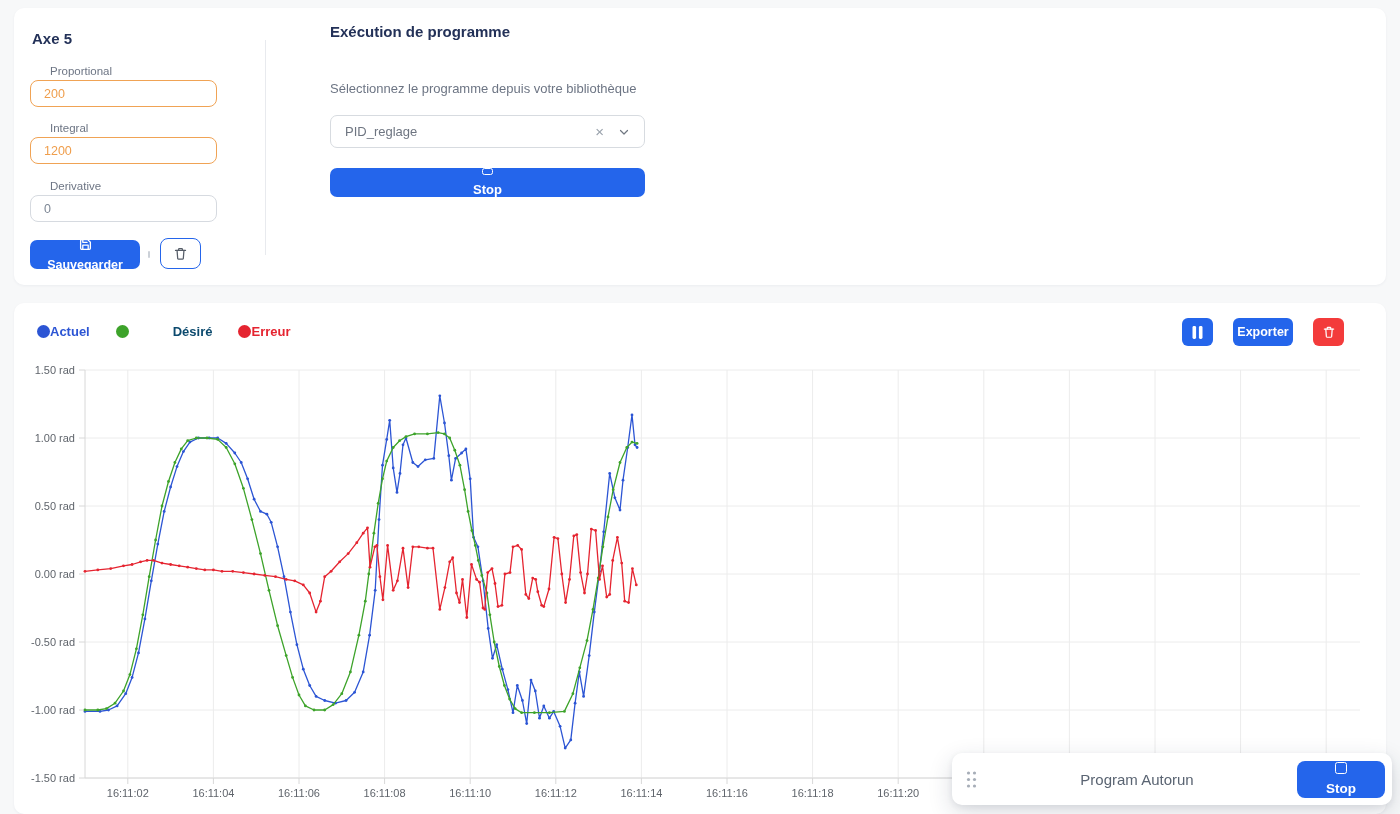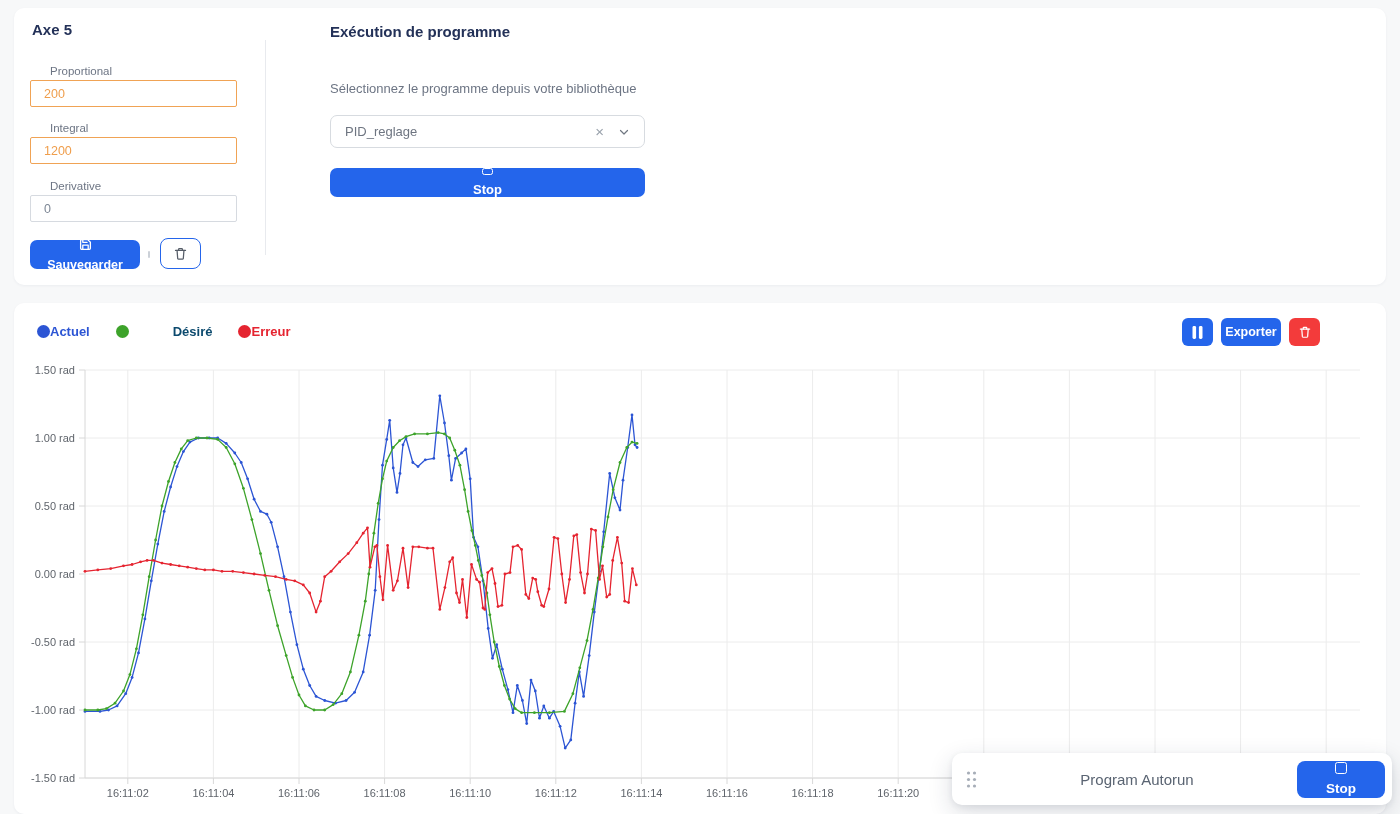--- a/index.html
+++ b/index.html
@@ -10,25 +10,25 @@
     font-family:"Liberation Sans", sans-serif;
     -webkit-font-smoothing:antialiased;
   }
   .card { position:absolute; background:#ffffff; border-radius:10px;
           box-shadow:0 1px 3px rgba(25,39,70,0.05); }
   #card-top   { left:14px; top:8px;   width:1372px; height:277px; }
   #card-chart { left:14px; top:303px; width:1372px; height:511px; }
 
   
   .panel-title { position:absolute; font-size:15px; font-weight:700; color:#233158; }
-  #axe-title   { left:18px; top:13px; }
+  #axe-title   { left:18px; top:22px; }
   #v-divider   { position:absolute; left:251px; top:32px; width:1px; height:215px; background:#e8eaee; }
   .field-label { position:absolute; left:16px; font-size:11.5px; color:#6d7584;margin-left:20px; }
-  .pid-input   { position:absolute; left:16px; width:207px; height:27px;
-                 border:1px solid #d6dae0; border-radius:2px; padding:0 13px;
+  .pid-input   { position:absolute; left:16px; width:187px; height:27px;
+                 border:1px solid #d6dae0; border-radius:8px; padding:0 13px;
                  font-size:12.5px; font-family:"Liberation Sans",sans-serif;
                  color:#7d8795; background:#fff; outline:none; }
   .pid-input.hl { border-color:#f0a355; color:#ef9e4c; }
 
   .btn { display:flex; align-items:center; justify-content:center; gap:7px;
          border:none; border-radius:7px; cursor:pointer; background:#2465eb;
          color:#fff; font-family:"Liberation Sans",sans-serif; font-weight:700;flex-direction:column; }
   #save-btn  { position:absolute; left:16px; top:232px; width:110px; height:29px; font-size:12.5px; }
   #btn-sep   { position:absolute; left:134px; top:243px; width:2px; height:7px; background:#ccd1d8; border-radius:1px; }
   #del-btn   { position:absolute; left:146px; top:230px; width:41px; height:31px;
@@ -44,21 +44,21 @@
   #prog-select .clear-x  { font-size:15px; color:#9aa2ac; margin-right:14px; cursor:pointer; }
   #stop-btn   { position:absolute; left:316px; top:160px; width:315px; height:29px; font-size:13px; }
   .stop-sq    { width:11px; height:11px; border:1.7px solid #fff; border-radius:2.5px; background:transparent; }
 
   
   #legend { position:absolute; left:23px; top:21px; display:flex; gap:26px; align-items:center; }
   .legend-item { display:flex; align-items:center; }
   .legend-item .dot { width:13px; height:13px; border-radius:50%; }
   .legend-item .lbl { font-size:13px; font-weight:700; }
 
-  #chart-toolbar { position:absolute; top:15px; left:1168px; display:flex; gap:8px; }
+  #chart-toolbar { position:absolute; top:15px; left:1168px; display:flex; gap:20px; }
   .tool-btn { height:28px; border-radius:6px; }
   #pause-btn { width:31px; }
   #export-btn{ width:60px; font-size:12.5px; }
   #chart-del-btn { width:31px; background:#f33b3b; }
 
   #chart-svg { position:absolute; left:0; top:0; }
 
   
   #autorun-bar { position:absolute; left:952px; top:753px; width:440px; height:52px;
                  background:#fff; border-radius:10px;

